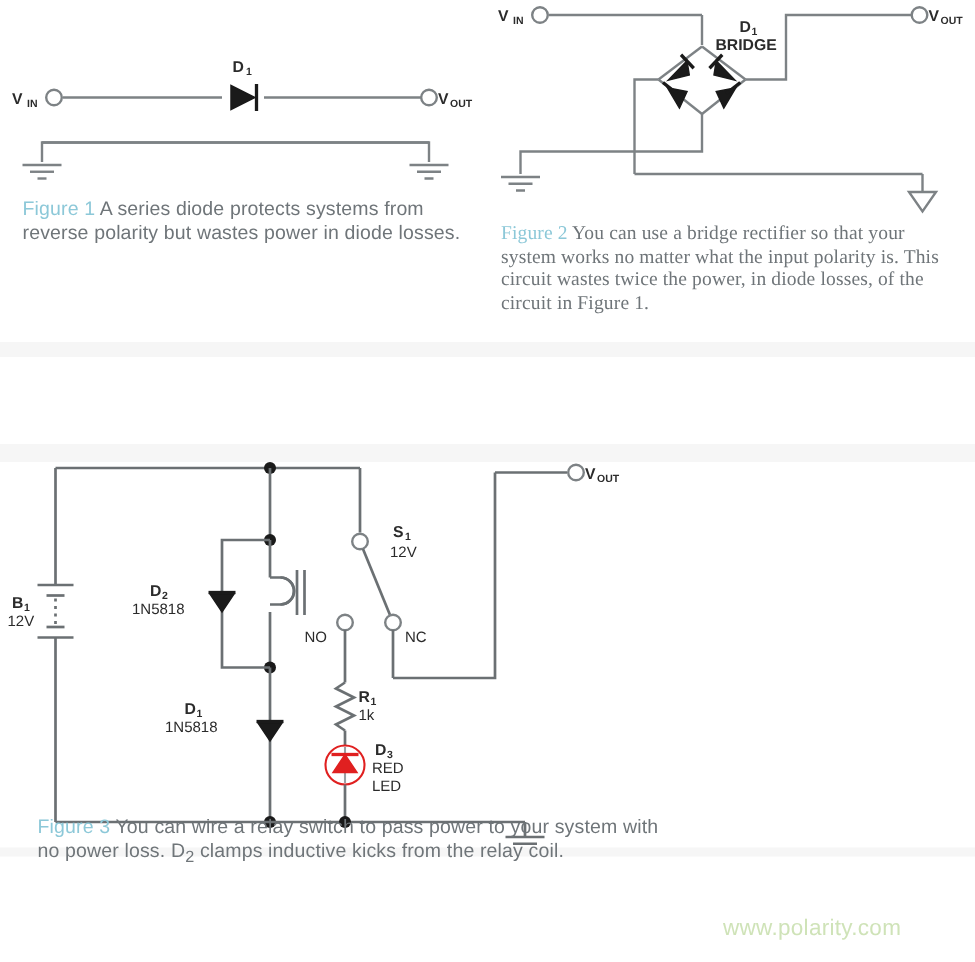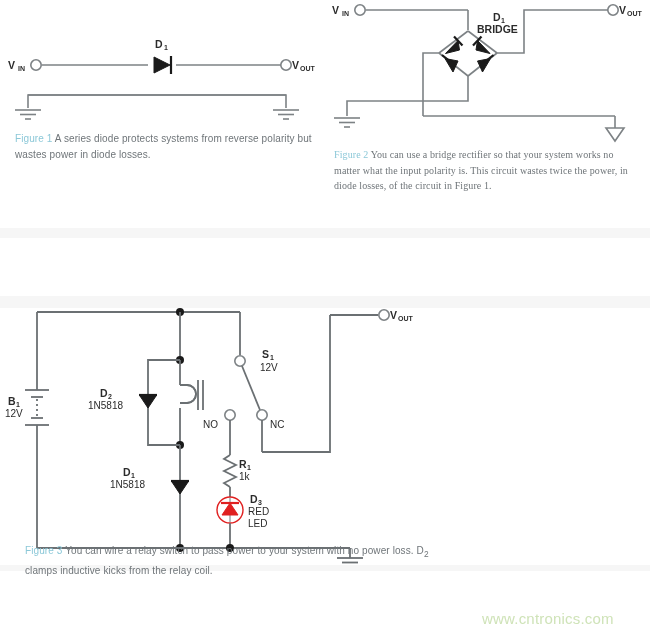--- a/index.html
+++ b/index.html
@@ -17,21 +17,21 @@
   .band.b1{top:228px;height:10px;}
   .band.b2{top:296px;height:12px;}
   .band.b3{top:565px;height:6px;}
 
   .fig{position:absolute;}
   #figure-1{left:0;top:0;width:325px;}
   #figure-2{left:325px;top:0;width:325px;}
   #figure-3{left:0;top:300px;width:650px;}
 
   .caption{
-    font-size:10px;
+    font-size:13px;
     line-height:15.5px;
     color:#6f7579;
     letter-spacing:.1px;
   }
   .caption .figlabel{color:#8cc8d8;}
   #cap-1{position:absolute;left:15px;top:131px;width:300px;}
   #cap-2{position:absolute;left:334px;top:147px;width:305px;font-family:Liberation Serif, serif;}
   #cap-3{position:absolute;left:25px;top:543px;width:430px;}
 
   .watermark{
@@ -274,15 +274,15 @@
       <text class="lbln" x="248" y="215">RED</text>
       <text class="lbln" x="248" y="227">LED</text>
     </svg>
   </div>
 
   <div class="caption" id="cap-3">
     <span class="figlabel">Figure 3</span>
     <span>You can wire a relay switch to pass power to your system with no power loss. D</span><sub>2</sub><span> clamps inductive kicks from the relay coil.</span>
   </div>
 
-  <div class="watermark">www.cntronics.com</div>
+  <div class="watermark">www.polarity.com</div>
 
 </div>
 
 </body></html>

